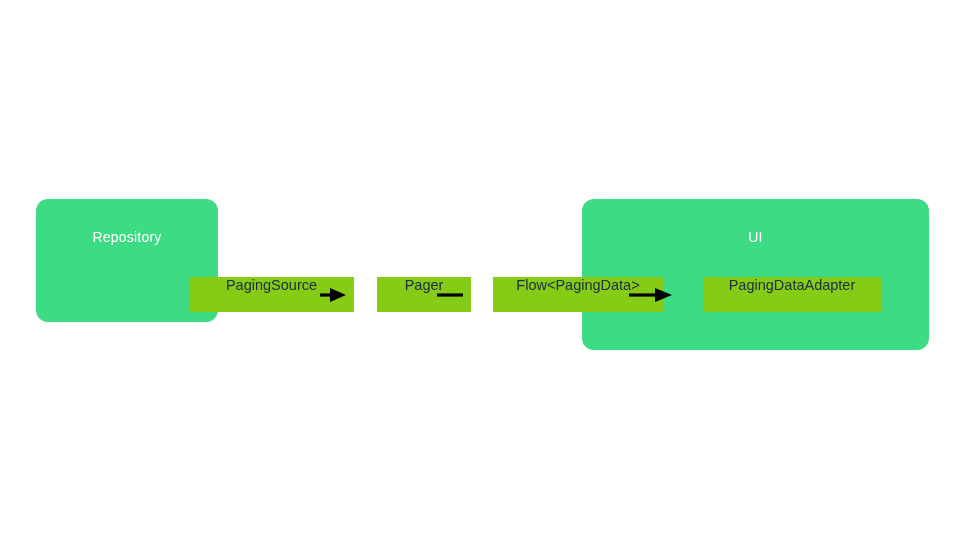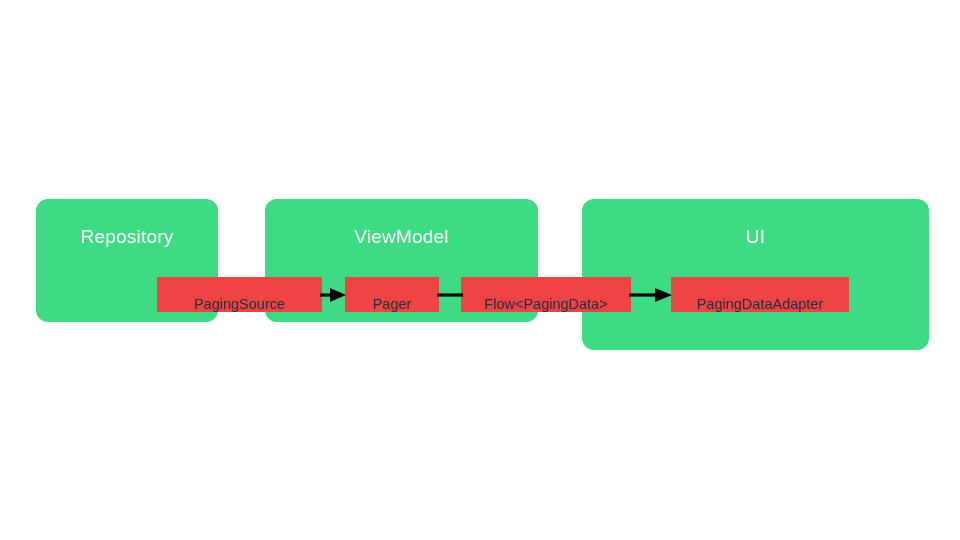--- a/index.html
+++ b/index.html
@@ -28,46 +28,47 @@
     border-radius: 12px;
     background: #3ddc84;
   }
   .panel-title {
     position: absolute;
     left: 0;
     right: 0;
     top: 28px;
     text-align: center;
     color: #ffffff;
-    font-size: 19px;
+    font-size: 14px;
     font-family: "Liberation Sans", sans-serif;
     line-height: 20px;
     letter-spacing: 0.2px;
     white-space: nowrap;
   }
 
   #panel-repository { left: 36px;  top: 199px; width: 182px; height: 123px; }
   #panel-viewmodel  { left: 265px; top: 199px; width: 273px; height: 123px; }
   #panel-ui         { left: 582px; top: 199px; width: 347px; height: 151px; }
 
   
   .node {
     position: absolute;
     box-sizing: border-box;
     height: 35px;
-    background: #ef4444;
+    background: #84cc16;
     color: #232f3e;
     font-size: 14.5px;
     font-family: "Liberation Sans", sans-serif;
     display: flex;
-    align-items: flex-end;
+    align-items: flex-start;
     justify-content: center;
     white-space: nowrap;
     top: 277px;
     z-index: 4;
+    margin-left: 32px;
   }
 
   #node-pagingsource      { left: 157px; width: 165px; }
   #node-pager             { left: 345px; width: 94px;  }
   #node-flow              { left: 461px; width: 170px; }
   #node-pagingdataadapter { left: 671px; width: 178px; }
 
   
   .connector {
     position: absolute;
@@ -83,23 +84,20 @@
 </style>
 </head>
 <body>
 
 <div id="canvas">
 
   <div class="panel" id="panel-repository">
     <div class="panel-title">Repository</div>
   </div>
 
-  <div class="panel" id="panel-viewmodel">
-    <div class="panel-title">ViewModel</div>
-  </div>
 
   <div class="panel" id="panel-ui">
     <div class="panel-title">UI</div>
   </div>
 
   <svg class="connector" id="conn-source-pager" viewBox="0 0 28 22" width="28" height="22">
     <line class="conn-line" x1="0" y1="11" x2="14" y2="11"></line>
     <polygon class="conn-head" points="10,4 26,11 10,18"></polygon>
   </svg>
 

